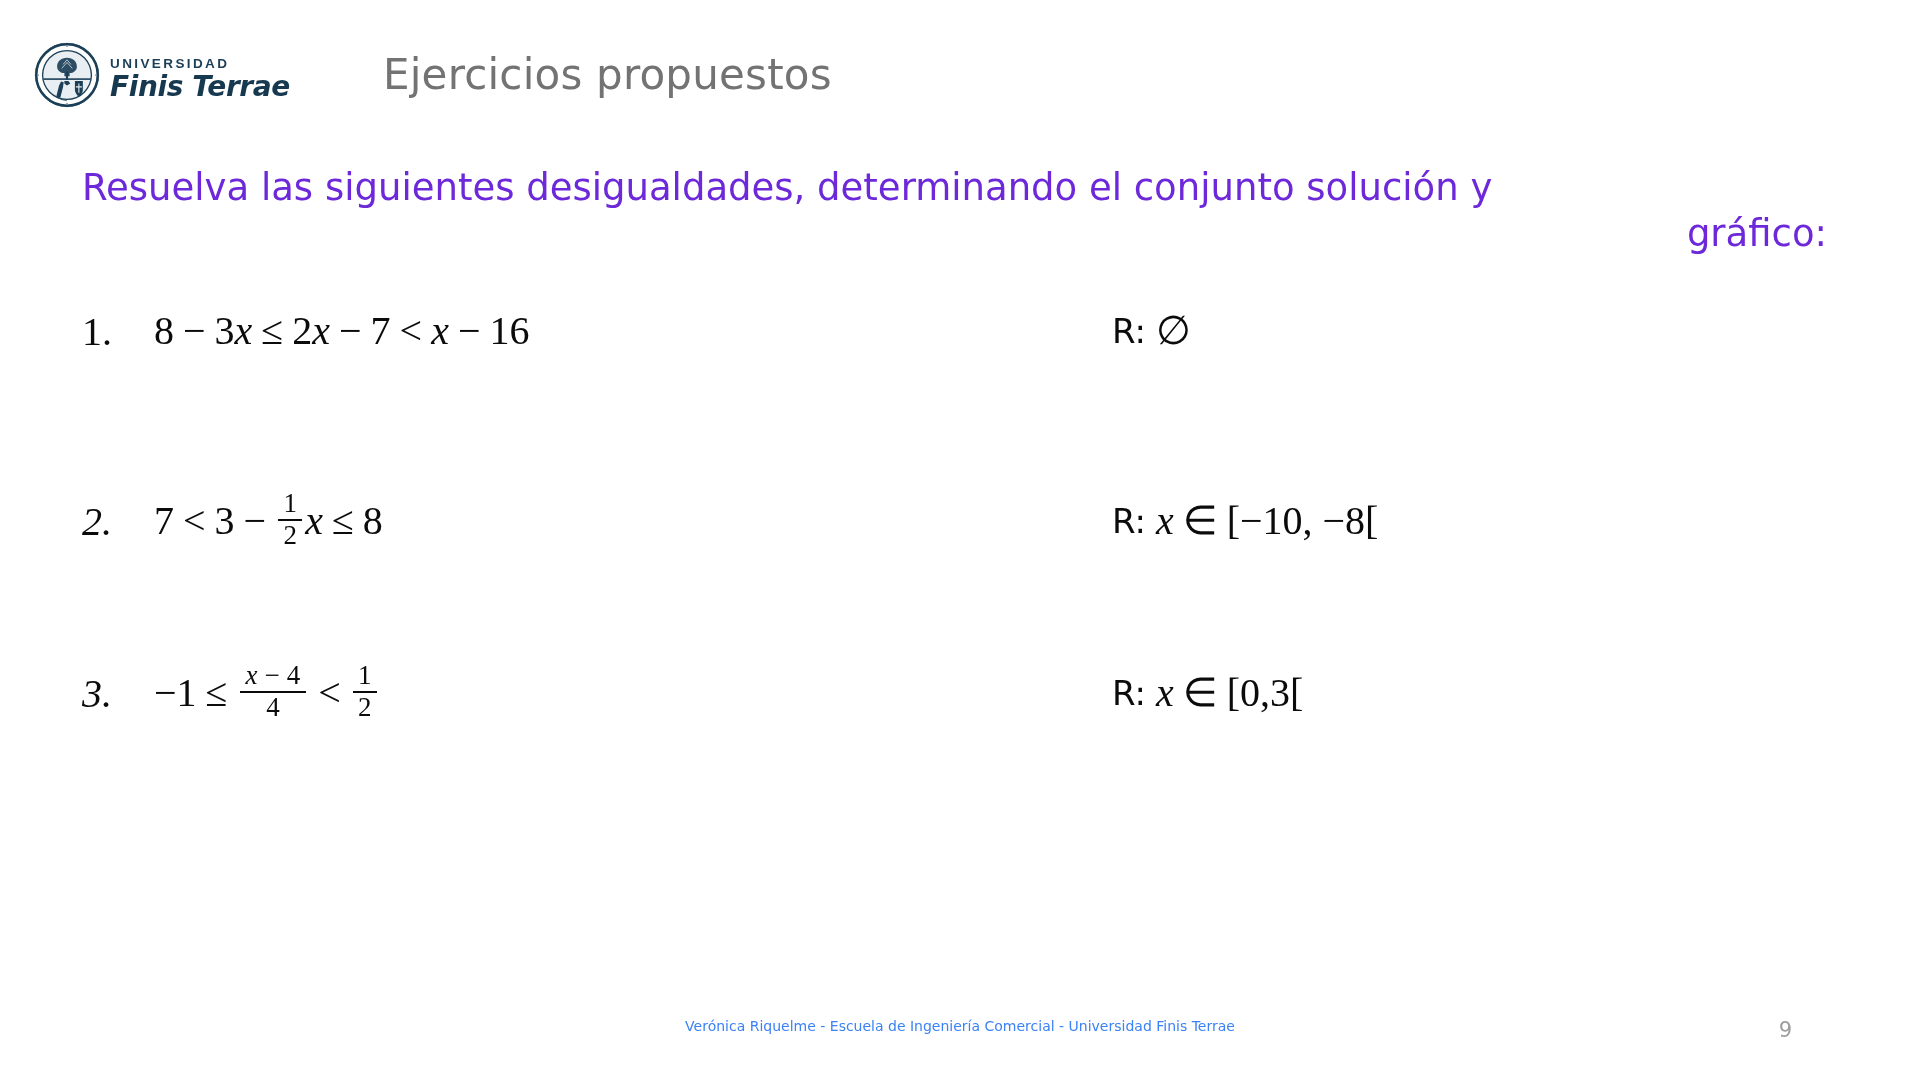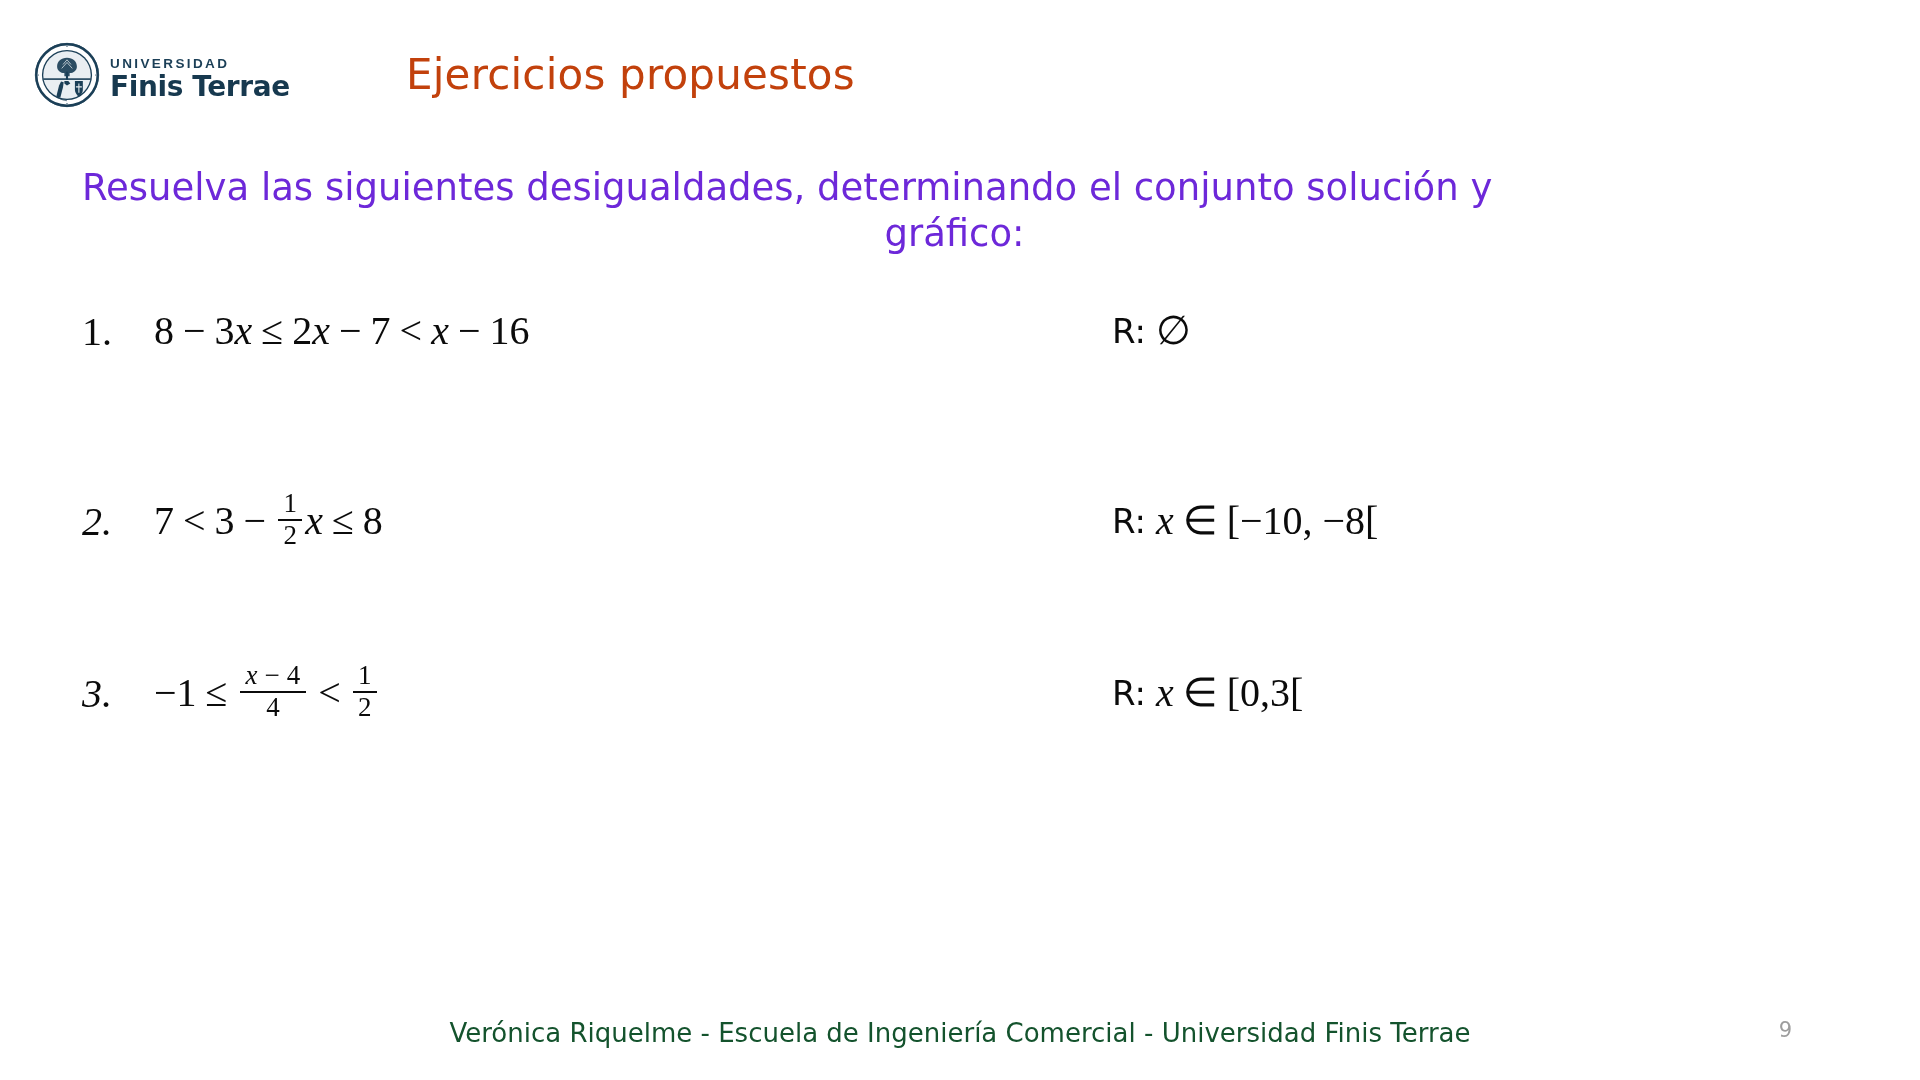--- a/index.html
+++ b/index.html
@@ -43,49 +43,49 @@
     letter-spacing: 2.4px;
     color: #1b3f57;
   }
   .wordmark-bottom {
     font-family: "DejaVu Sans", sans-serif;
     font-size: 28px;
     font-weight: 700;
     letter-spacing: -0.4px;
     color: #17394f;
     margin-top: 3px;
+    font-style: italic;
   }
   .slide-title {
     position: absolute;
     left: 383px; top: 50px;
     font-family: "DejaVu Sans", sans-serif;
     font-weight: 400;
     font-size: 42px;
-    color: #c2410c;
+    color: #737373;
     letter-spacing: 0.2px;
     white-space: nowrap;
-    margin-left: 23px;
   }
 
   
   .body-area {
     position: absolute;
     left: 82px; top: 165px;
     width: 1745px;
   }
   .intro {
     font-family: "DejaVu Sans", sans-serif;
     font-size: 37px;
     line-height: 1.24;
     color: #6d28d9;
     text-align: justify;
     text-justify: inter-word;
     width: 1745px;
   }
-  .intro .last-line { text-align: center; }
+  .intro .last-line { text-align: right; }
 
   
   .exercises {
     margin-top: 26px;
   }
   .ex-row {
     position: relative;
     display: flex;
     align-items: center;
     min-height: 96px;
@@ -165,22 +165,22 @@
     position: absolute;
     left: 0; bottom: 0;
     width: 1920px; height: 90px;
   }
   .footer-text {
     position: absolute;
     left: 50%;
     transform: translateX(-50%);
     top: 28px;
     font-family: "DejaVu Sans", sans-serif;
-    font-size: 26px;
-    color: #14532d;
+    font-size: 14px;
+    color: #3b82f6;
     white-space: nowrap;
   }
   .page-number {
     position: absolute;
     right: 128px;
     top: 28px;
     font-family: "DejaVu Sans", sans-serif;
     font-size: 21px;
     color: #9d9d9d;
   }

